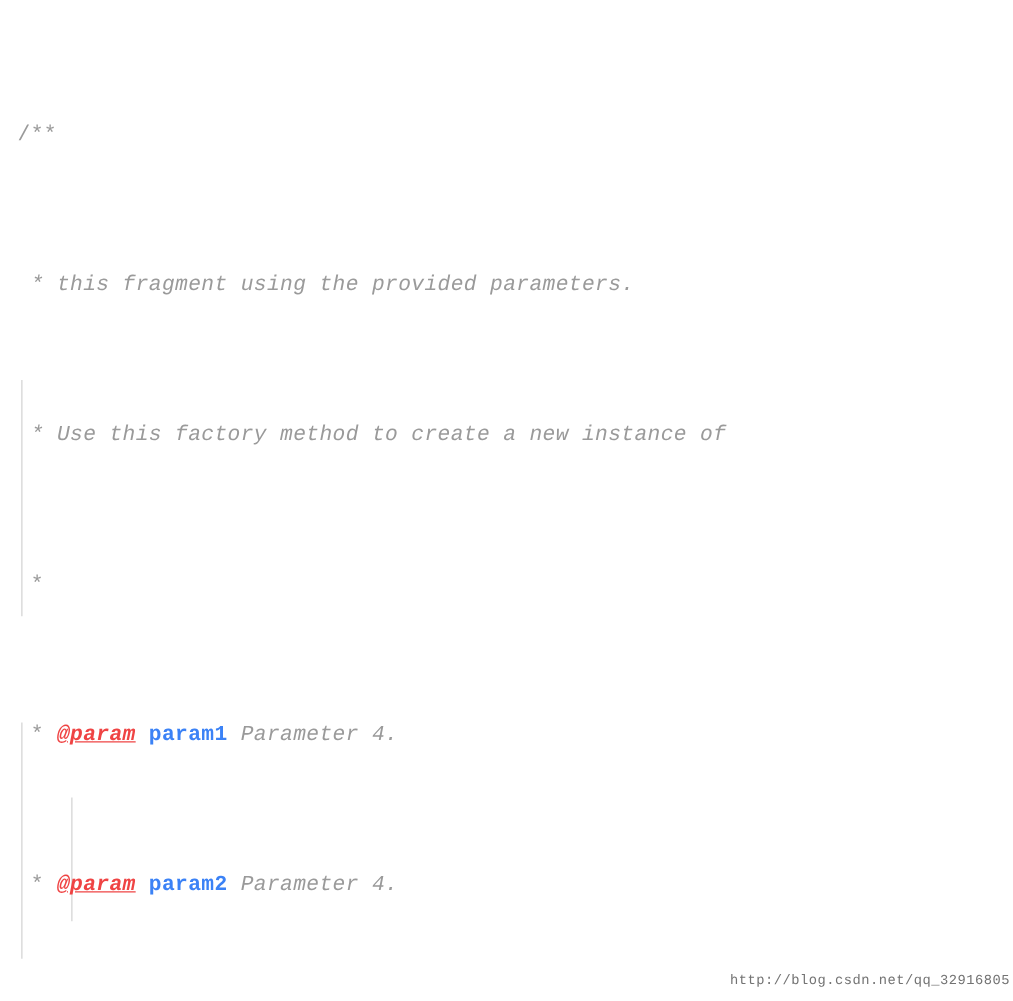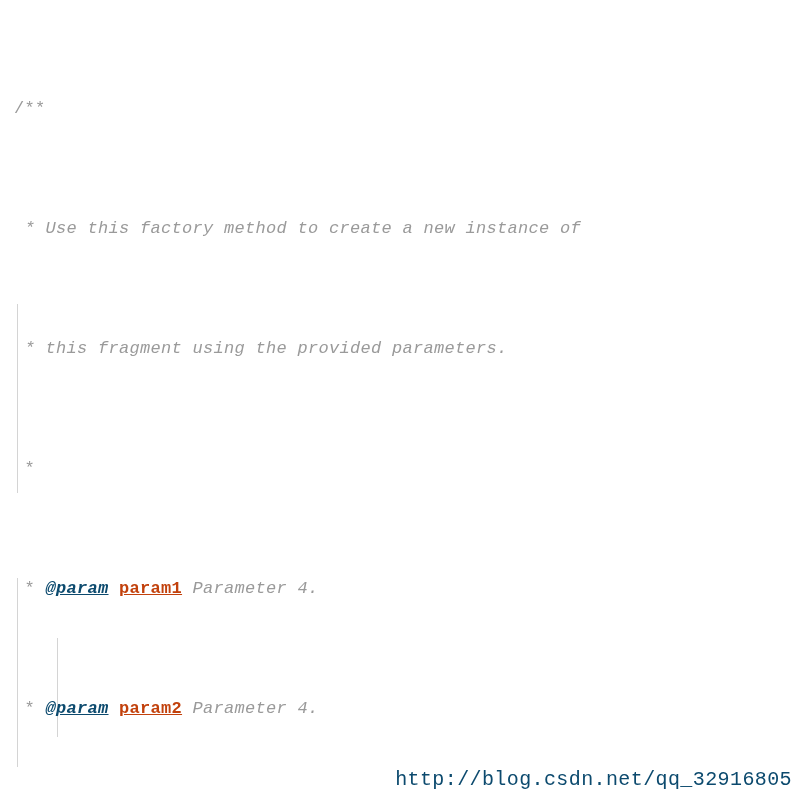--- a/index.html
+++ b/index.html
@@ -44,52 +44,52 @@
     width: 1px;
     background: #d4d4d4;
   }
   #guide-l1 { left: 17px; top: 304px; height: 189px; }
   #guide-l2 { left: 17px; top: 578px; height: 189px; }
   #guide-l3 { left: 57px; top: 638px; height: 99px; }
 
   
   .cmt        { color: #9a9a9a; font-style: italic; }
   .cmt-plain  { color: #9a9a9a; font-style: normal; }
-  .cmt-tag    { color: #0c4a6e; font-style: italic; font-weight: bold;
+  .cmt-tag    { color: #ef4444; font-style: italic; font-weight: bold;
                 text-decoration: underline; }
-  .cmt-param  { color: #c2410c; font-style: normal; font-weight: bold; text-decoration: underline; }
+  .cmt-param  { color: #3b82f6; font-style: normal; font-weight: bold; }
 
   .watermark {
     position: absolute;
-    right: 18px;
+    right: 2px;
     bottom: 10px;
     font-family: "Liberation Mono", "DejaVu Sans Mono", monospace;
-    font-size: 20px;
-    color: #0c4a6e;
+    font-size: 11px;
+    color: #737373;
     letter-spacing: 0.4px;
     white-space: pre;
     user-select: none;
   }
 </style>
 </head>
 <body>
 
 <div id="editor">
 
   <div class="guide" id="guide-l1"></div>
   <div class="guide" id="guide-l2"></div>
   <div class="guide" id="guide-l3"></div>
 
   <div class="code-area">
 
     <div class="line"><span class="cmt-plain">/**</span></div>
 
+    <div class="line"><span class="cmt"> * this fragment using the provided parameters.</span></div>
+
     <div class="line"><span class="cmt"> * Use this factory method to create a new instance of</span></div>
-
-    <div class="line"><span class="cmt"> * this fragment using the provided parameters.</span></div>
 
     <div class="line"><span class="cmt-plain"> *</span></div>
 
     <div class="line"><span class="cmt-plain"> * </span><span class="cmt-tag">@param</span><span class="cmt-plain"> </span><span class="cmt-param">param1</span><span class="cmt"> Parameter 4.</span></div>
 
     <div class="line"><span class="cmt-plain"> * </span><span class="cmt-tag">@param</span><span class="cmt-plain"> </span><span class="cmt-param">param2</span><span class="cmt"> Parameter 4.</span></div>
 
     
 
     

